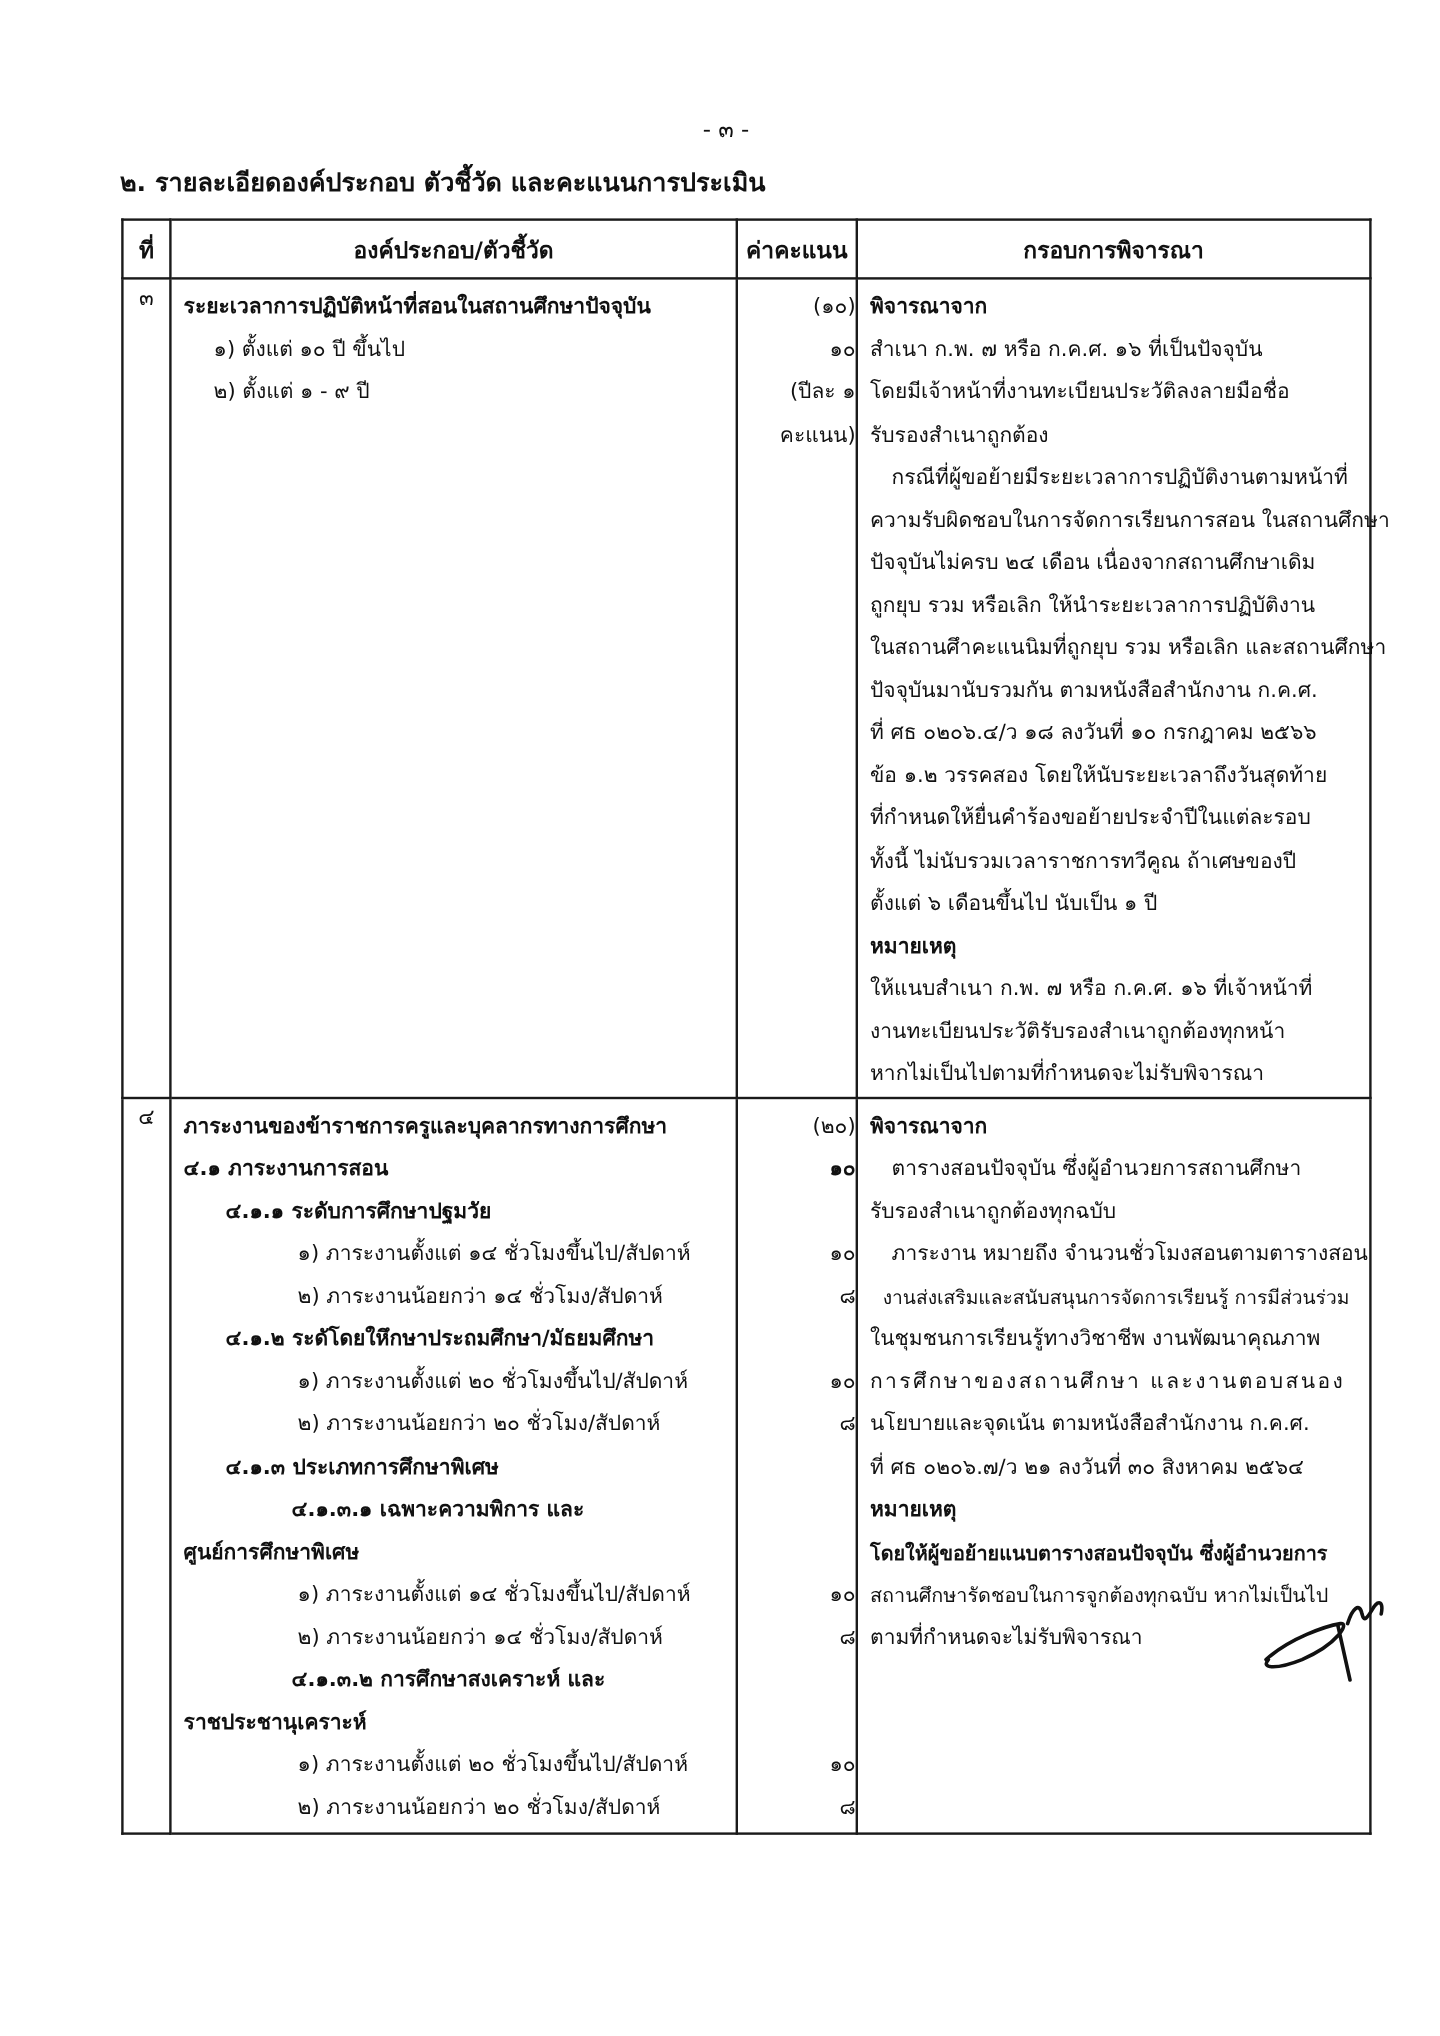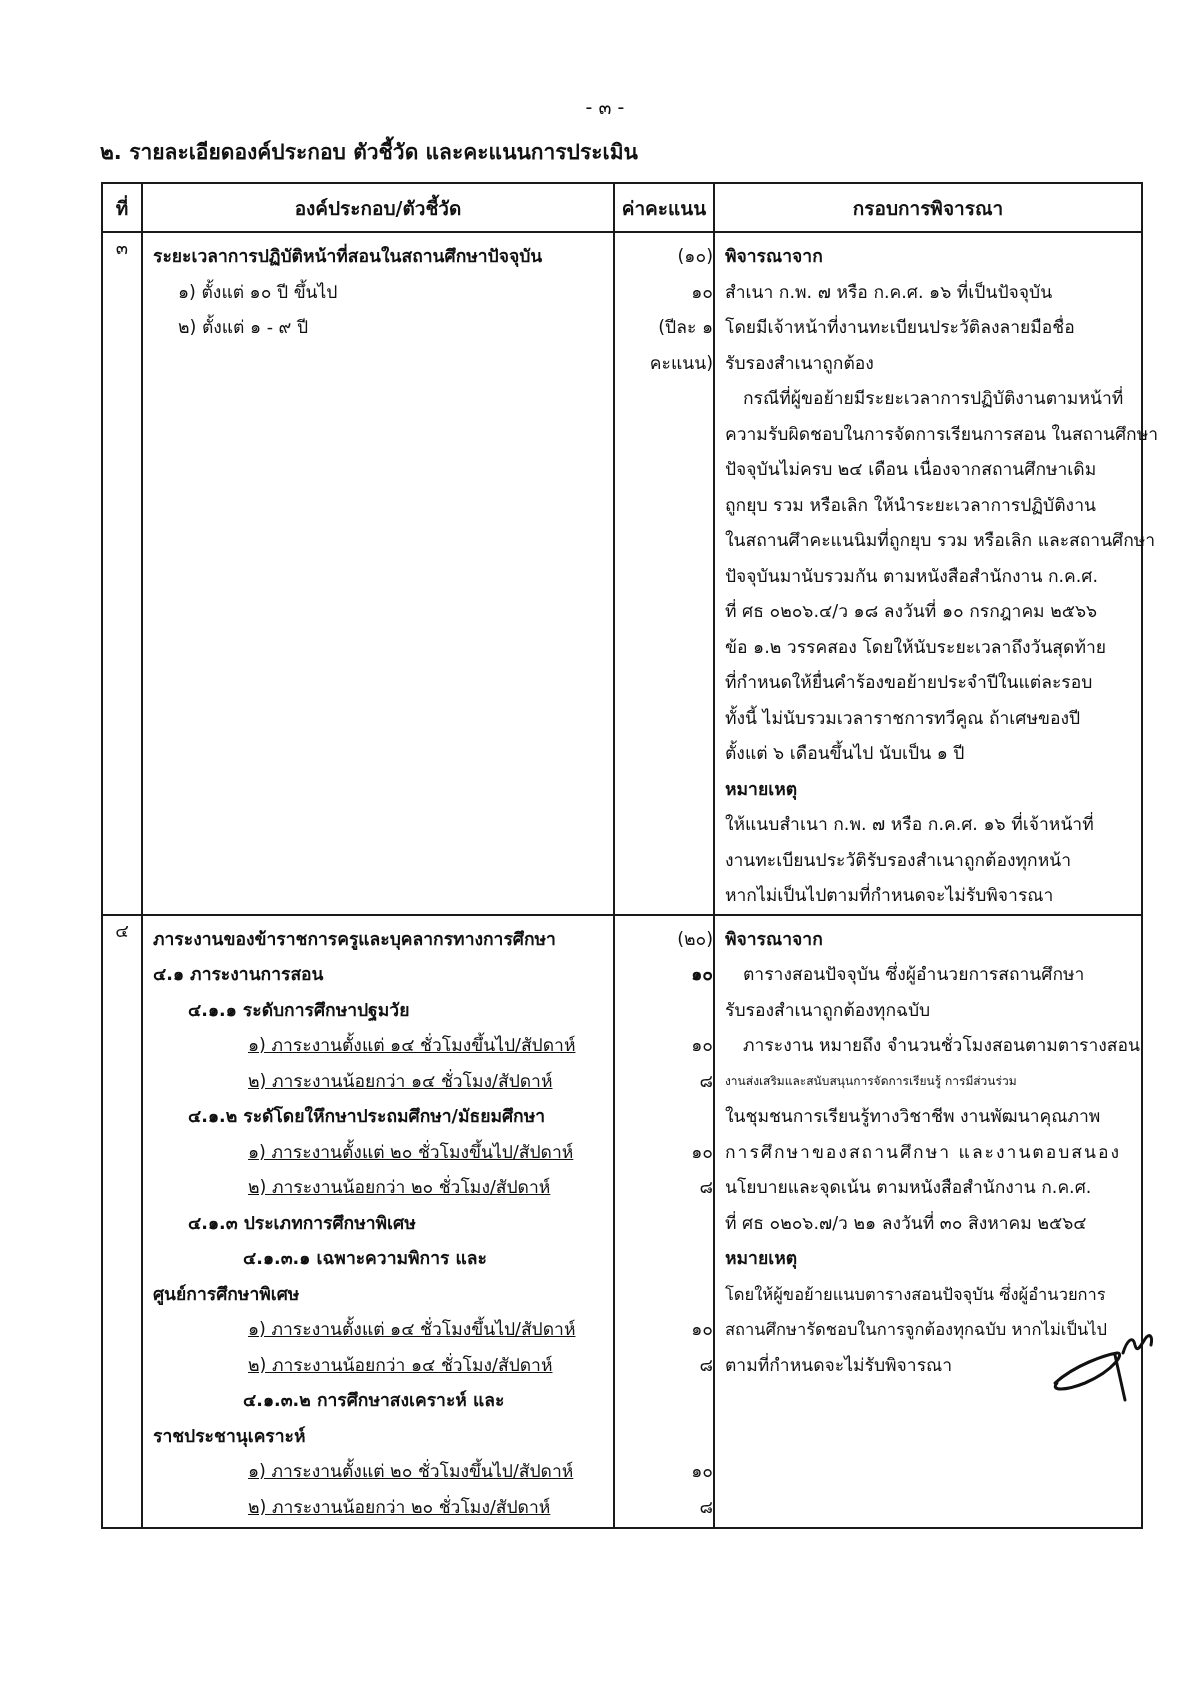--- a/index.html
+++ b/index.html
@@ -32,21 +32,21 @@
     col.c-score { width: 100px; }
     col.c-crit { width: 428px; }
     .no { text-align: center; padding-top: 6px; font-size: 18px; }
     .line { height: 35.5px; line-height: 35.5px; white-space: nowrap; }
     .item-cell { padding: 6px 0 0 10px !important; margin-left: 32px; }
     .score-cell { text-align: right; padding-top: 6px !important; margin-left: 40px; }
     .crit-cell { padding: 6px 6px 0 10px !important; }
     .b { font-weight: bold; }
     .i1 { padding-left: 25px; }
     .i2 { padding-left: 35px; }
-    .i3 { padding-left: 95px; text-decoration: underline; }
+    .i3 { padding-left: 95px; }
     .i4 { padding-left: 90px; }
     .ind { padding-left: 18px; }
     .row3 td { height: 670px; }
     .row4 td { height: 605px; }
     .signature {
       position: absolute; left: 1045px; top: 1325px; width: 110px; height: 80px;
     }
   </style>
 </head>
 <body>
@@ -145,27 +145,27 @@
         <div class="line"></div>
         <div class="line"></div>
         <div class="line">๑๐</div>
         <div class="line">๘</div>
       </td>
       <td class="crit-cell">
         <div class="line b">พิจารณาจาก</div>
         <div class="line ind">ตารางสอนปัจจุบัน ซึ่งผู้อำนวยการสถานศึกษา</div>
         <div class="line">รับรองสำเนาถูกต้องทุกฉบับ</div>
         <div class="line ind">ภาระงาน หมายถึง จำนวนชั่วโมงสอนตามตารางสอน</div>
-        <div class="line" style="font-size:12px;">งานส่งเสริมและสนับสนุนการจัดการเรียนรู้ การมีส่วนร่วม</div>
+        <div class="line" style="font-size:16px;text-align:center;">งานส่งเสริมและสนับสนุนการจัดการเรียนรู้ การมีส่วนร่วม</div>
         <div class="line">ในชุมชนการเรียนรู้ทางวิชาชีพ งานพัฒนาคุณภาพ</div>
         <div class="line" style="letter-spacing:2px;">การศึกษาของสถานศึกษา และงานตอบสนอง</div>
         <div class="line">นโยบายและจุดเน้น ตามหนังสือสำนักงาน ก.ค.ศ.</div>
         <div class="line">ที่ ศธ ๐๒๐๖.๗/ว ๒๑ ลงวันที่ ๓๐ สิงหาคม ๒๕๖๔</div>
         <div class="line b">หมายเหตุ</div>
-        <div class="line" style="font-size:16.5px;">โดยให้ผู้ขอย้ายแนบตารางสอนปัจจุบัน ซึ่งผู้อำนวยการ</div>
+        <div class="line" style="font-size:16.5px;font-weight:bold;">โดยให้ผู้ขอย้ายแนบตารางสอนปัจจุบัน ซึ่งผู้อำนวยการ</div>
         <div class="line" style="font-size:16.5px;">สถานศึกษารัดชอบในการจูกต้องทุกฉบับ หากไม่เป็นไป</div>
         <div class="line">ตามที่กำหนดจะไม่รับพิจารณา</div>
       </td>
     </tr>
   </tbody>
 </table>
 
 <svg class="signature" viewBox="0 0 110 80">
   <path d="M10 58 C 30 40, 60 30, 72 28 C 80 27, 70 45, 40 58 C 20 66, 5 66, 12 58 M70 30 L 80 75 M78 28 C 82 15, 88 10, 90 20 C 92 28, 95 22, 100 14 C 104 8, 108 10, 106 20" fill="none" stroke="#111" stroke-width="3" stroke-linecap="round" stroke-linejoin="round"></path>
 </svg>

